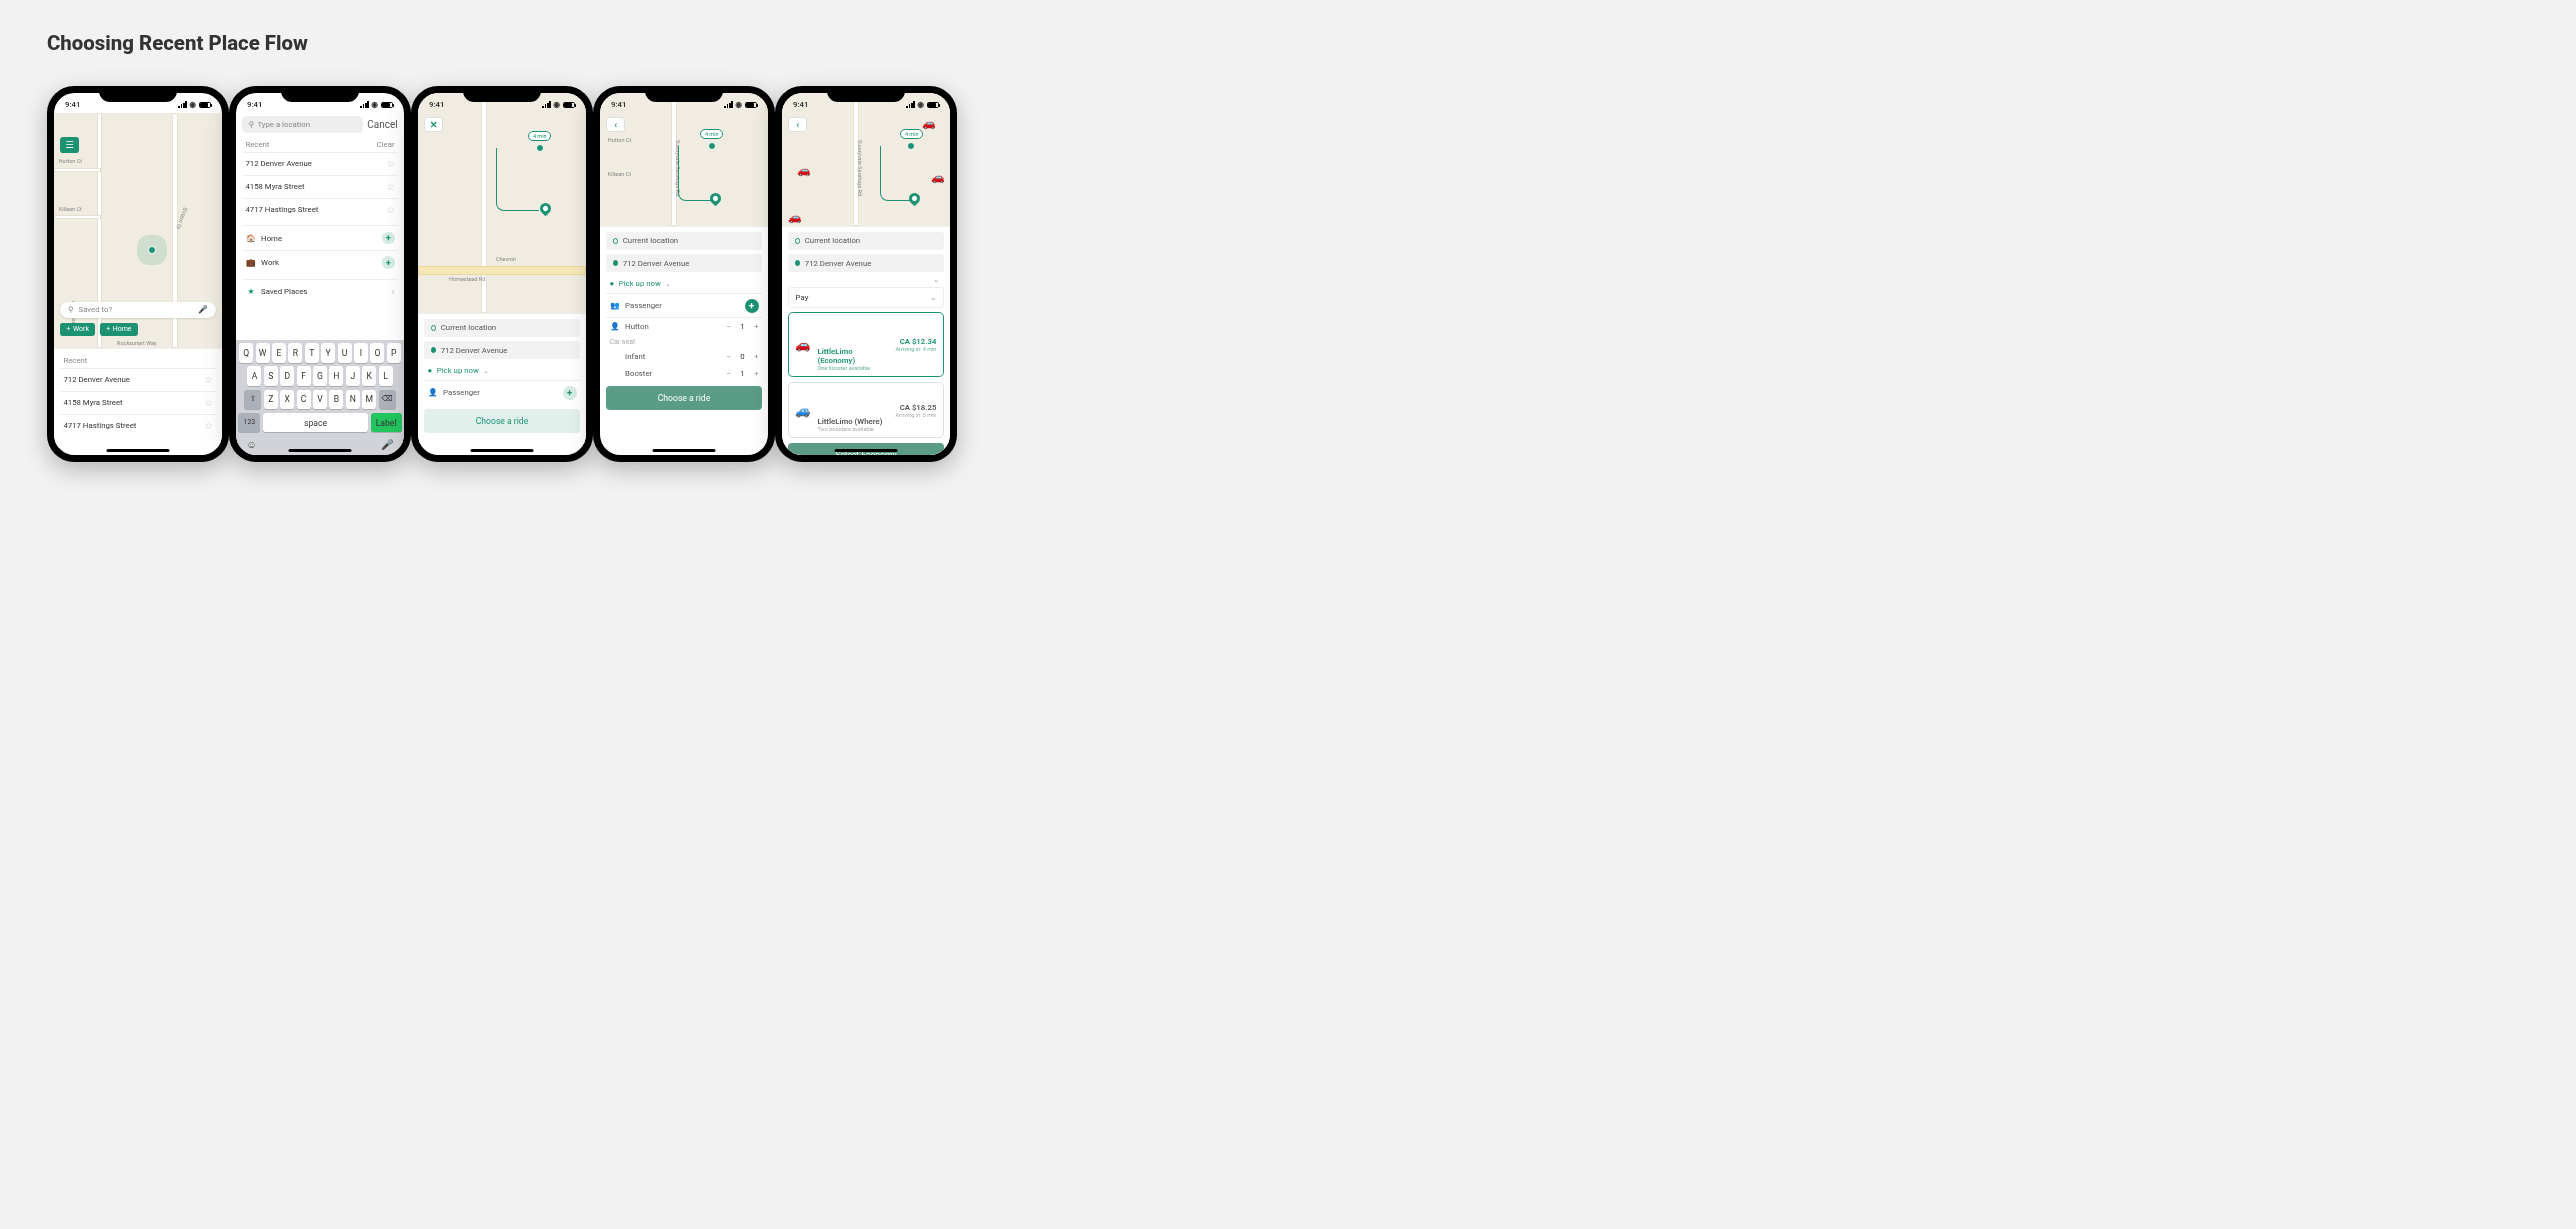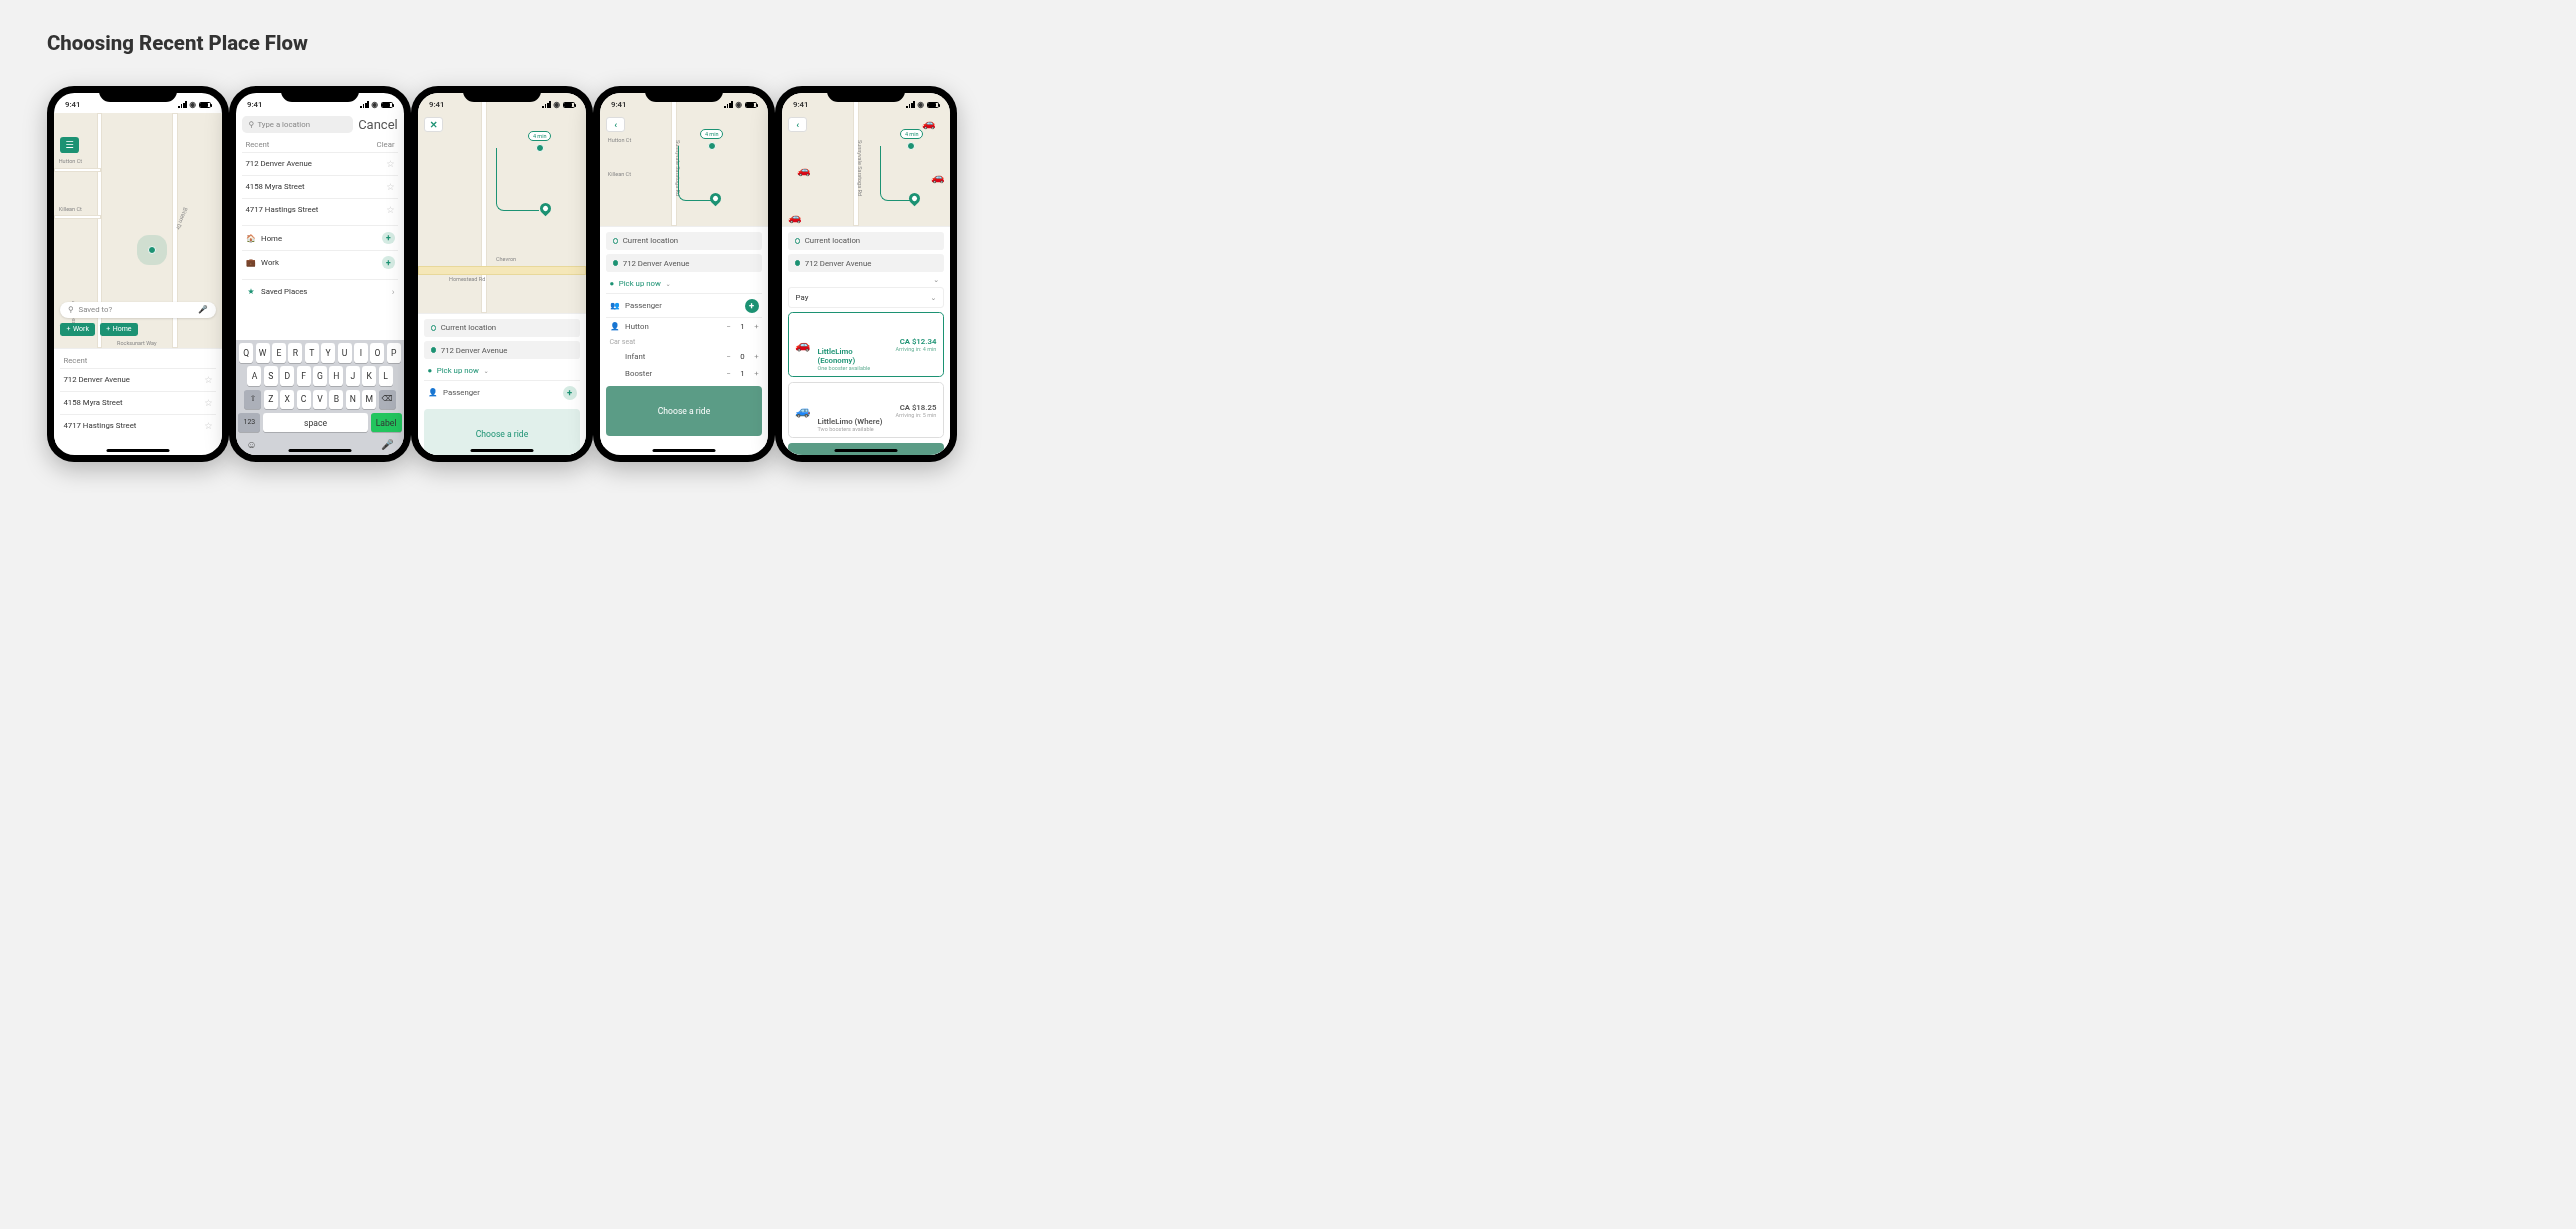--- a/index.html
+++ b/index.html
@@ -147,21 +147,21 @@
   .list-item .chev { margin-left:auto; color:#aaa; font-size:9.4px;}
   .li-icon { width:11px; color:#1c9273; margin-right:4.7px; text-align:center;}
 
   
   .search-top {
     display:flex; align-items:center; gap:4.7px; padding:3.1px 6.3px 4.7px;
   }
   .search-input {
     flex:1; background:#eee; border-radius:4.7px; padding:3.9px 6.3px; font-size:7.8px; color:#888; display:flex; align-items:center; gap:3.1px;
   }
-  .cancel-link { font-size:13px; color:#555;}
+  .cancel-link { font-size:10px; color:#555;}
 
   
   .keyboard {
     background:#d1d3d8; padding:3.1px 2.4px 4.7px; display:flex; flex-direction:column; gap:3.9px; margin-top:auto;
   }
   .krow { display:flex; gap:2.4px; justify-content:center;}
   .key {
     background:#fff; border-radius:3.1px; flex:1; text-align:center; padding:4.7px 0; font-size:8.6px; box-shadow:0 0.8px 0 rgba(0,0,0,0.25); max-width:14px;
   }
   .key.fn { background:#acb0b9; flex:0 0 17px; max-width:17px; font-size:7.8px;}
@@ -186,21 +186,21 @@
   .passenger-row .add-c2 { margin-left:auto; width:14px; height:14px; border-radius:50%; background:#d5ebe3; color:#1c9273; display:flex; align-items:center; justify-content:center; font-size:9.4px; font-weight:bold;}
   .passenger-row .add-c2.dark { background:#1c9273; color:#fff;}
   .stepper-row {
     display:flex; align-items:center; padding:3.9px 3.1px; font-size:7.8px; color:#555;
   }
   .stepper-row .label { flex:1;}
   .stepper-row .ctrl { display:flex; align-items:center; gap:7.8px; color:#888;}
   .stepper-row .ctrl .val { color:#333; width:7.8px; text-align:center;}
   .subhead { font-size:7px; color:#aaa; padding:2.4px 3.1px;}
   .cta {
-    background:#5b9c86; color:#fff; text-align:center; padding:20px; border-radius:3.9px; font-size:8.6px; margin-top:4.7px;
+    background:#5b9c86; color:#fff; text-align:center; padding:7px; border-radius:3.9px; font-size:8.6px; margin-top:4.7px;
   }
   .cta.light { background:#e1f0eb; color:#1c9273;}
 
   
   .ride-card {
     border:0.8px solid #ddd; border-radius:4.7px; padding:5.5px 6.3px; margin-bottom:4.7px; display:flex; gap:6.3px; align-items:center;
   }
   .ride-card.sel { border-color:#1c9273;}
   .ride-card .car-svg { font-size:12.5px;}
   .ride-card .info { flex:1; display:flex; flex-direction:column;}

